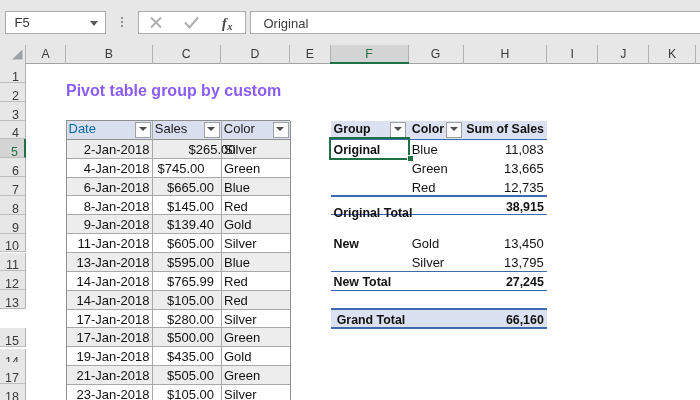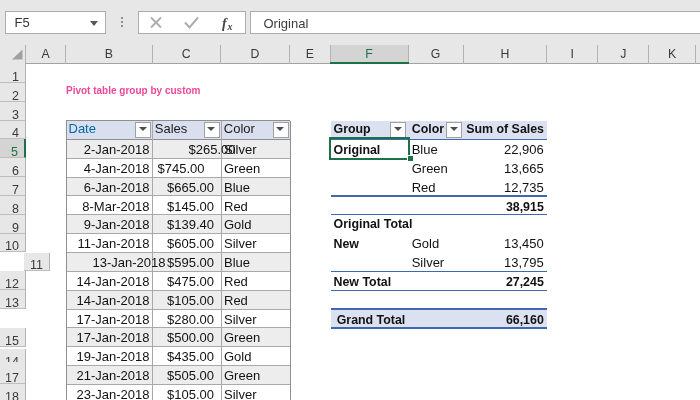--- a/index.html
+++ b/index.html
@@ -116,21 +116,21 @@
     </div>
     <div class="rh" style="top: 195.95px; height: 18.85px;">
       <span>8</span>
     </div>
     <div class="rh" style="top: 214.8px; height: 18.85px;">
       <span>9</span>
     </div>
     <div class="rh" style="top: 233.65px; height: 18.85px;">
       <span>10</span>
     </div>
-    <div class="rh" style="top: 252.5px; height: 18.85px; margin-left: 24px;">
+    <div class="rh" style="top: 252.5px; height: 18.85px;">
       <span>11</span>
     </div>
     <div class="rh" style="top: 271.35px; height: 18.85px;">
       <span>12</span>
     </div>
     <div class="rh" style="top: 290.2px; height: 18.85px;">
       <span>13</span>
     </div>
     <div class="rh" style="top: 309.05px; height: 18.85px; margin-top: 40px;">
       <span>14</span>
@@ -142,21 +142,21 @@
       <span>16</span>
     </div>
     <div class="rh" style="top: 365.6px; height: 18.85px;">
       <span>17</span>
     </div>
     <div class="rh" style="top: 384.45px; height: 18.85px;">
       <span>18</span>
     </div>
   </div>
 <div id="content">
-    <div class="cell b" style="left:66px;top:81.35px;width:300px;height:19px;line-height:19px;font-size:10px;color:#ec4899">Pivot table group by custom</div>
+    <div class="cell b" style="left:66px;top:81.35px;width:300px;height:19px;line-height:19px;font-size:16px;color:#8b5cf6">Pivot table group by custom</div>
     <div class="abs" style="left:66px;top:139.4px;width:224px;height:18.85px;background:#ededed"></div>
     <div class="abs" style="left:66px;top:177.10000000000002px;width:224px;height:18.85px;background:#ededed"></div>
     <div class="abs" style="left:66px;top:214.8px;width:224px;height:18.85px;background:#ededed"></div>
     <div class="abs" style="left:66px;top:252.5px;width:224px;height:18.85px;background:#ededed"></div>
     <div class="abs" style="left:66px;top:290.20000000000005px;width:224px;height:18.85px;background:#ededed"></div>
     <div class="abs" style="left:66px;top:327.90000000000003px;width:224px;height:18.85px;background:#ededed"></div>
     <div class="abs" style="left:66px;top:365.6px;width:224px;height:18.85px;background:#ededed"></div>
     <div class="abs" style="left:66px;top:120.55000000000001px;width:224px;height:18.85px;background:#d9dfee"></div>
     <div class="abs" style="left:66px;top:138.9px;width:224px;height:1px;background:#8f8f8f"></div>
     <div class="abs" style="left:66px;top:157.75px;width:224px;height:1px;background:#a9a9a9"></div>
@@ -185,34 +185,34 @@
     <div class="fbtn" style="left:272.5px;top:121.5px;"></div>
     <div class="cell right" style="left:66px;top:139.4px;width:86.5px;height:18.85px;line-height:18.85px;padding-top:1.6px;padding-right:3px;text-align:right;">2-Jan-2018</div>
     <div class="cell right" style="left:152.5px;top:139.4px;width:68.5px;height:18.85px;line-height:18.85px;padding-top:1.6px;padding-right:7px;padding-left:36px;">$265.00</div>
     <div class="cell " style="left:221px;top:139.4px;width:69px;height:18.85px;line-height:18.85px;padding-top:1.6px;padding-left:3px;">Silver</div>
     <div class="cell right" style="left:66px;top:158.25px;width:86.5px;height:21px;line-height:18.85px;padding-top:1.6px;padding-right:3px;">4-Jan-2018</div>
     <div class="cell right" style="left:143px;top:158.25px;width:68.5px;height:18.85px;line-height:18.85px;padding-top:1.6px;padding-right:7px;">$745.00</div>
     <div class="cell " style="left:221px;top:158.25px;width:69px;height:18.85px;line-height:18.85px;padding-top:1.6px;padding-left:3px;">Green</div>
     <div class="cell right" style="left:66px;top:177.10000000000002px;width:86.5px;height:18.85px;line-height:18.85px;padding-top:1.6px;padding-right:3px;">6-Jan-2018</div>
     <div class="cell right" style="left:152.5px;top:177.10000000000002px;width:68.5px;height:18.85px;line-height:18.85px;padding-top:1.6px;padding-right:7px;">$665.00</div>
     <div class="cell " style="left:221px;top:177.10000000000002px;width:69px;height:18.85px;line-height:18.85px;padding-top:1.6px;padding-left:3px;">Blue</div>
-    <div class="cell right" style="left:66px;top:195.95000000000002px;width:86.5px;height:18.85px;line-height:18.85px;padding-top:1.6px;padding-right:3px;">8-Mar-2018</div>
+    <div class="cell right" style="left:66px;top:195.95000000000002px;width:86.5px;height:18.85px;line-height:18.85px;padding-top:1.6px;padding-right:3px;">8-Jan-2018</div>
     <div class="cell right" style="left:152.5px;top:195.95000000000002px;width:68.5px;height:18.85px;line-height:18.85px;padding-top:1.6px;padding-right:7px;">$145.00</div>
     <div class="cell " style="left:221px;top:195.95000000000002px;width:69px;height:18.85px;line-height:18.85px;padding-top:1.6px;padding-left:3px;">Red</div>
     <div class="cell right" style="left:66px;top:214.8px;width:86.5px;height:18.85px;line-height:18.85px;padding-top:1.6px;padding-right:3px;">9-Jan-2018</div>
     <div class="cell right" style="left:152.5px;top:214.8px;width:68.5px;height:18.85px;line-height:18.85px;padding-top:1.6px;padding-right:7px;">$139.40</div>
     <div class="cell " style="left:221px;top:214.8px;width:69px;height:18.85px;line-height:18.85px;padding-top:1.6px;padding-left:3px;">Gold</div>
     <div class="cell right" style="left:66px;top:233.65px;width:86.5px;height:18.85px;line-height:18.85px;padding-top:1.6px;padding-right:3px;">11-Jan-2018</div>
     <div class="cell right" style="left:152.5px;top:233.65px;width:68.5px;height:18.85px;line-height:18.85px;padding-top:1.6px;padding-right:7px;">$605.00</div>
     <div class="cell " style="left:221px;top:233.65px;width:69px;height:18.85px;line-height:18.85px;padding-top:1.6px;padding-left:3px;">Silver</div>
-    <div class="cell right" style="left:66px;top:252.5px;width:86.5px;height:18.85px;line-height:18.85px;padding-top:1.6px;padding-right:3px;margin-left:16px;">13-Jan-2018</div>
+    <div class="cell right" style="left:66px;top:252.5px;width:86.5px;height:18.85px;line-height:18.85px;padding-top:1.6px;padding-right:3px;">13-Jan-2018</div>
     <div class="cell right" style="left:152.5px;top:252.5px;width:68.5px;height:18.85px;line-height:18.85px;padding-top:1.6px;padding-right:7px;">$595.00</div>
     <div class="cell " style="left:221px;top:252.5px;width:69px;height:18.85px;line-height:18.85px;padding-top:1.6px;padding-left:3px;">Blue</div>
     <div class="cell right" style="left:66px;top:271.35px;width:86.5px;height:18.85px;line-height:18.85px;padding-top:1.6px;padding-right:3px;">14-Jan-2018</div>
-    <div class="cell right" style="left:152.5px;top:271.35px;width:68.5px;height:18.85px;line-height:18.85px;padding-top:1.6px;padding-right:7px;">$475.00</div>
+    <div class="cell right" style="left:152.5px;top:271.35px;width:68.5px;height:18.85px;line-height:18.85px;padding-top:1.6px;padding-right:7px;">$765.99</div>
     <div class="cell " style="left:221px;top:271.35px;width:69px;height:18.85px;line-height:18.85px;padding-top:1.6px;padding-left:3px;">Red</div>
     <div class="cell right" style="left:66px;top:290.20000000000005px;width:86.5px;height:18.85px;line-height:18.85px;padding-top:1.6px;padding-right:3px;">14-Jan-2018</div>
     <div class="cell right" style="left:152.5px;top:290.20000000000005px;width:68.5px;height:18.85px;line-height:18.85px;padding-top:1.6px;padding-right:7px;">$105.00</div>
     <div class="cell " style="left:221px;top:290.20000000000005px;width:69px;height:18.85px;line-height:18.85px;padding-top:1.6px;padding-left:3px;">Red</div>
     <div class="cell right" style="left:66px;top:309.05px;width:86.5px;height:18.85px;line-height:18.85px;padding-top:1.6px;padding-right:3px;">17-Jan-2018</div>
     <div class="cell right" style="left:152.5px;top:309.05px;width:68.5px;height:18.85px;line-height:18.85px;padding-top:1.6px;padding-right:7px;">$280.00</div>
     <div class="cell " style="left:221px;top:309.05px;width:69px;height:18.85px;line-height:18.85px;padding-top:1.6px;padding-left:3px;">Silver</div>
     <div class="cell right" style="left:66px;top:327.90000000000003px;width:86.5px;height:18.85px;line-height:18.85px;padding-top:1.6px;padding-right:3px;">17-Jan-2018</div>
     <div class="cell right" style="left:152.5px;top:327.90000000000003px;width:68.5px;height:18.85px;line-height:18.85px;padding-top:1.6px;padding-right:7px;">$500.00</div>
     <div class="cell " style="left:221px;top:327.90000000000003px;width:69px;height:18.85px;line-height:18.85px;padding-top:1.6px;padding-left:3px;">Green</div>
@@ -234,26 +234,26 @@
     <div class="abs" style="left:330.5px;top:289.50000000000006px;width:216.5px;height:1.4px;background:#4068ae"></div>
     <div class="abs" style="left:330.5px;top:308.35px;width:216.5px;height:1.4px;background:#4068ae"></div>
     <div class="abs" style="left:330.5px;top:327.20000000000005px;width:216.5px;height:1.4px;background:#4068ae"></div>
     <div class="cell b" style="left:330.5px;top:120.55000000000001px;width:78px;height:18.85px;line-height:16px;padding-left:3px;">Group</div>
     <div class="cell b" style="left:408.5px;top:120.55000000000001px;width:55.19999999999999px;height:18.85px;line-height:16px;padding-left:3.2px;">Color</div>
     <div class="cell b" style="left:463.7px;top:120.55000000000001px;width:83.30000000000001px;height:18.85px;line-height:16px;padding-left:2.5px;">Sum of Sales</div>
     <div class="fbtn" style="left:390px;top:121.5px;"></div>
     <div class="fbtn" style="left:446.2px;top:121.5px;"></div>
     <div class="cell b" style="left:330.5px;top:139.4px;width:78px;height:18.85px;line-height:18.85px;padding-top:1.6px;padding-left:3px;">Original</div>
     <div class="cell " style="left:408.5px;top:139.4px;width:55.19999999999999px;height:18.85px;line-height:18.85px;padding-top:1.6px;padding-left:3.2px;">Blue</div>
-    <div class="cell right" style="left:463.7px;top:139.4px;width:83.30000000000001px;height:18.85px;line-height:18.85px;padding-top:1.6px;padding-right:3.2px;">22,906</div>
+    <div class="cell right" style="left:463.7px;top:139.4px;width:83.30000000000001px;height:18.85px;line-height:18.85px;padding-top:1.6px;padding-right:3.2px;">11,083</div>
     <div class="cell " style="left:408.5px;top:158.25px;width:55.19999999999999px;height:18.85px;line-height:18.85px;padding-top:1.6px;padding-left:3.2px;">Green</div>
     <div class="cell right" style="left:463.7px;top:158.25px;width:83.30000000000001px;height:18.85px;line-height:18.85px;padding-top:1.6px;padding-right:3.2px;">13,665</div>
     <div class="cell " style="left:408.5px;top:177.10000000000002px;width:55.19999999999999px;height:18.85px;line-height:18.85px;padding-top:1.6px;padding-left:3.2px;">Red</div>
     <div class="cell right" style="left:463.7px;top:177.10000000000002px;width:83.30000000000001px;height:18.85px;line-height:18.85px;padding-top:1.6px;padding-right:3.2px;">12,735</div>
-    <div class="cell b" style="left:330.5px;top:195.95000000000002px;width:78px;height:35px;line-height:18.85px;padding-top:19px;padding-left:3px;">Original Total</div>
+    <div class="cell b" style="left:330.5px;top:195.95000000000002px;width:78px;height:35px;line-height:18.85px;padding-top:8px;padding-left:3px;">Original Total</div>
     <div class="cell right b" style="left:463.7px;top:195.95000000000002px;width:83.30000000000001px;height:18.85px;line-height:18.85px;padding-top:1.6px;padding-right:3.2px;">38,915</div>
     <div class="cell b" style="left:330.5px;top:233.65px;width:78px;height:18.85px;line-height:18.85px;padding-top:1.6px;padding-left:3px;">New</div>
     <div class="cell " style="left:408.5px;top:233.65px;width:55.19999999999999px;height:18.85px;line-height:18.85px;padding-top:1.6px;padding-left:3.2px;">Gold</div>
     <div class="cell right" style="left:463.7px;top:233.65px;width:83.30000000000001px;height:18.85px;line-height:18.85px;padding-top:1.6px;padding-right:3.2px;">13,450</div>
     <div class="cell " style="left:408.5px;top:252.5px;width:55.19999999999999px;height:18.85px;line-height:18.85px;padding-top:1.6px;padding-left:3.2px;">Silver</div>
     <div class="cell right" style="left:463.7px;top:252.5px;width:83.30000000000001px;height:18.85px;line-height:18.85px;padding-top:1.6px;padding-right:3.2px;">13,795</div>
     <div class="cell b" style="left:330.5px;top:271.35px;width:78px;height:18.85px;line-height:18.85px;padding-top:1.6px;padding-left:3px;">New Total</div>
     <div class="cell right b" style="left:463.7px;top:271.35px;width:83.30000000000001px;height:18.85px;line-height:18.85px;padding-top:1.6px;padding-right:3.2px;">27,245</div>
     <div class="cell b" style="left:330.5px;top:309.05px;width:78px;height:18.85px;line-height:18.85px;padding-top:1.6px;padding-left:3px;text-align:center;">Grand Total</div>
     <div class="cell right b" style="left:463.7px;top:309.05px;width:83.30000000000001px;height:18.85px;line-height:18.85px;padding-top:1.6px;padding-right:3.2px;">66,160</div>

